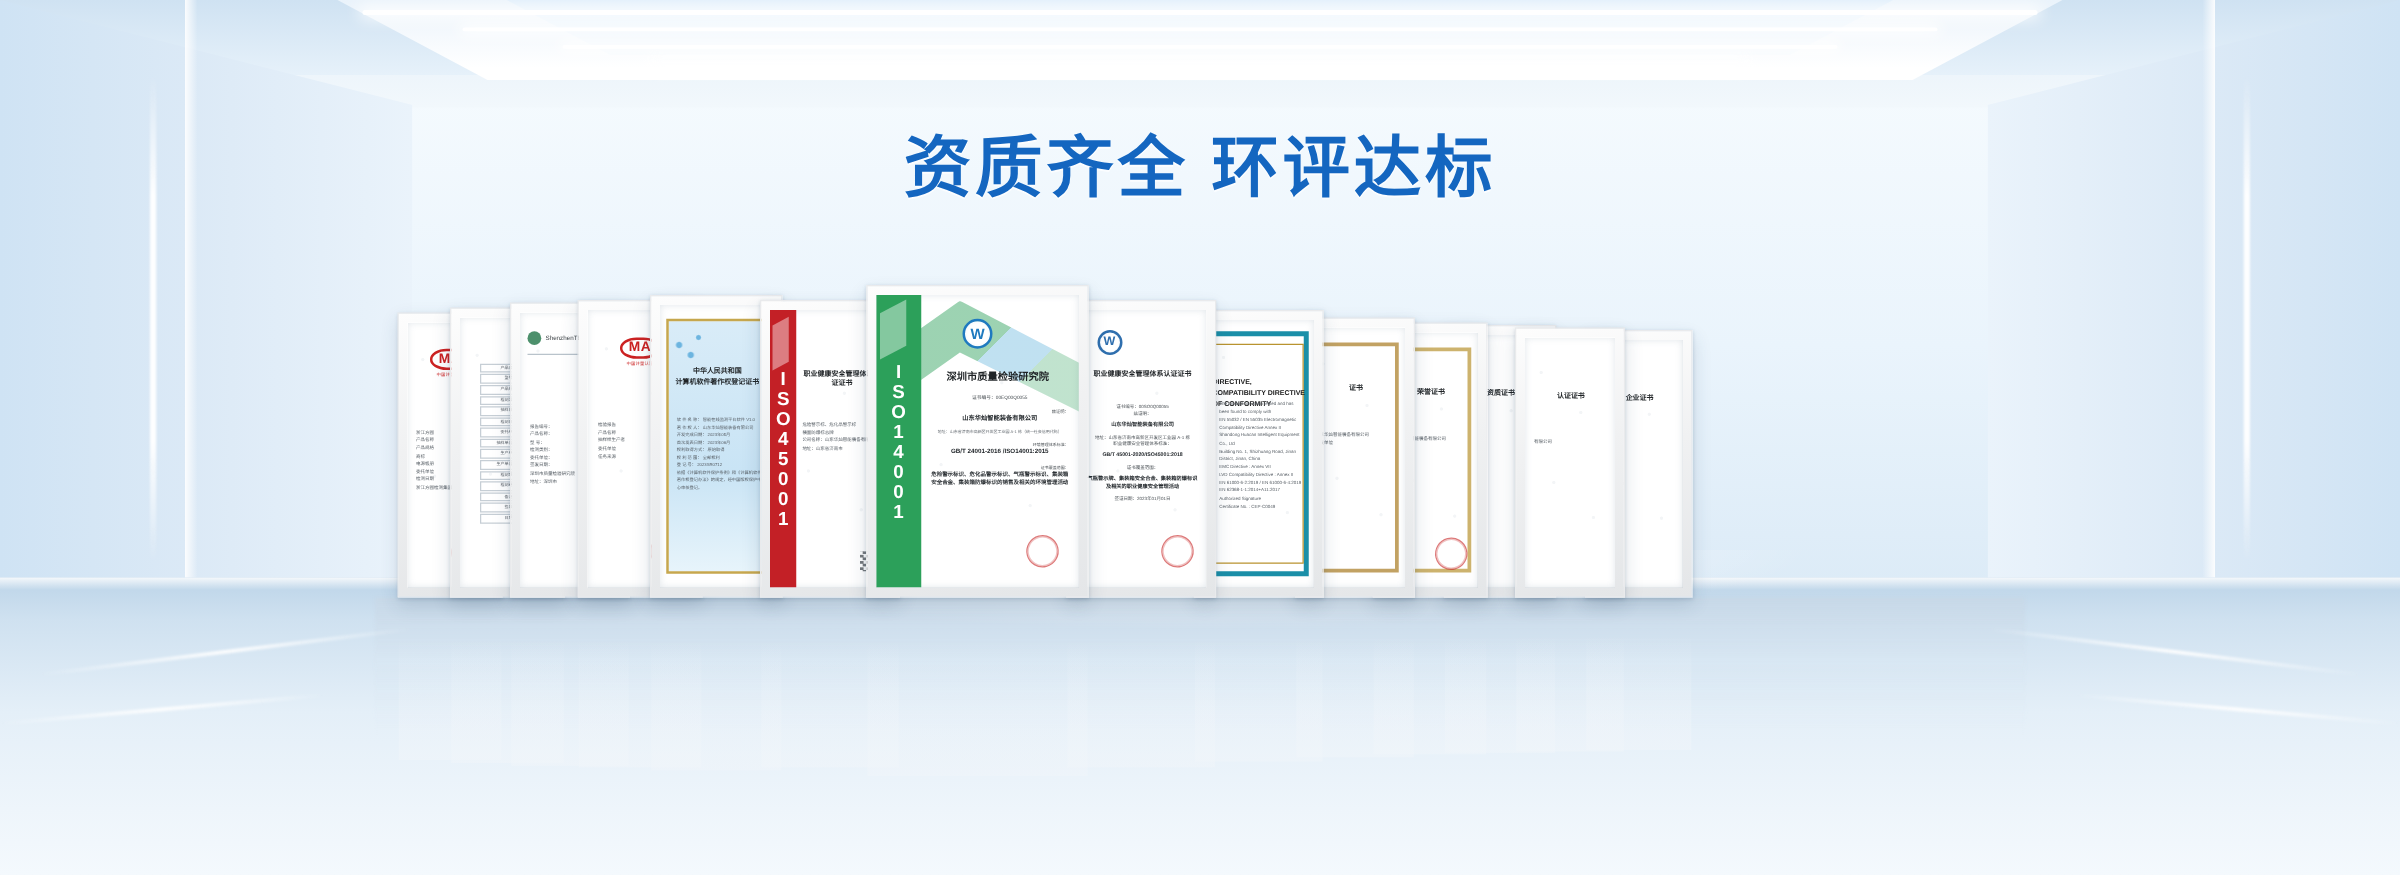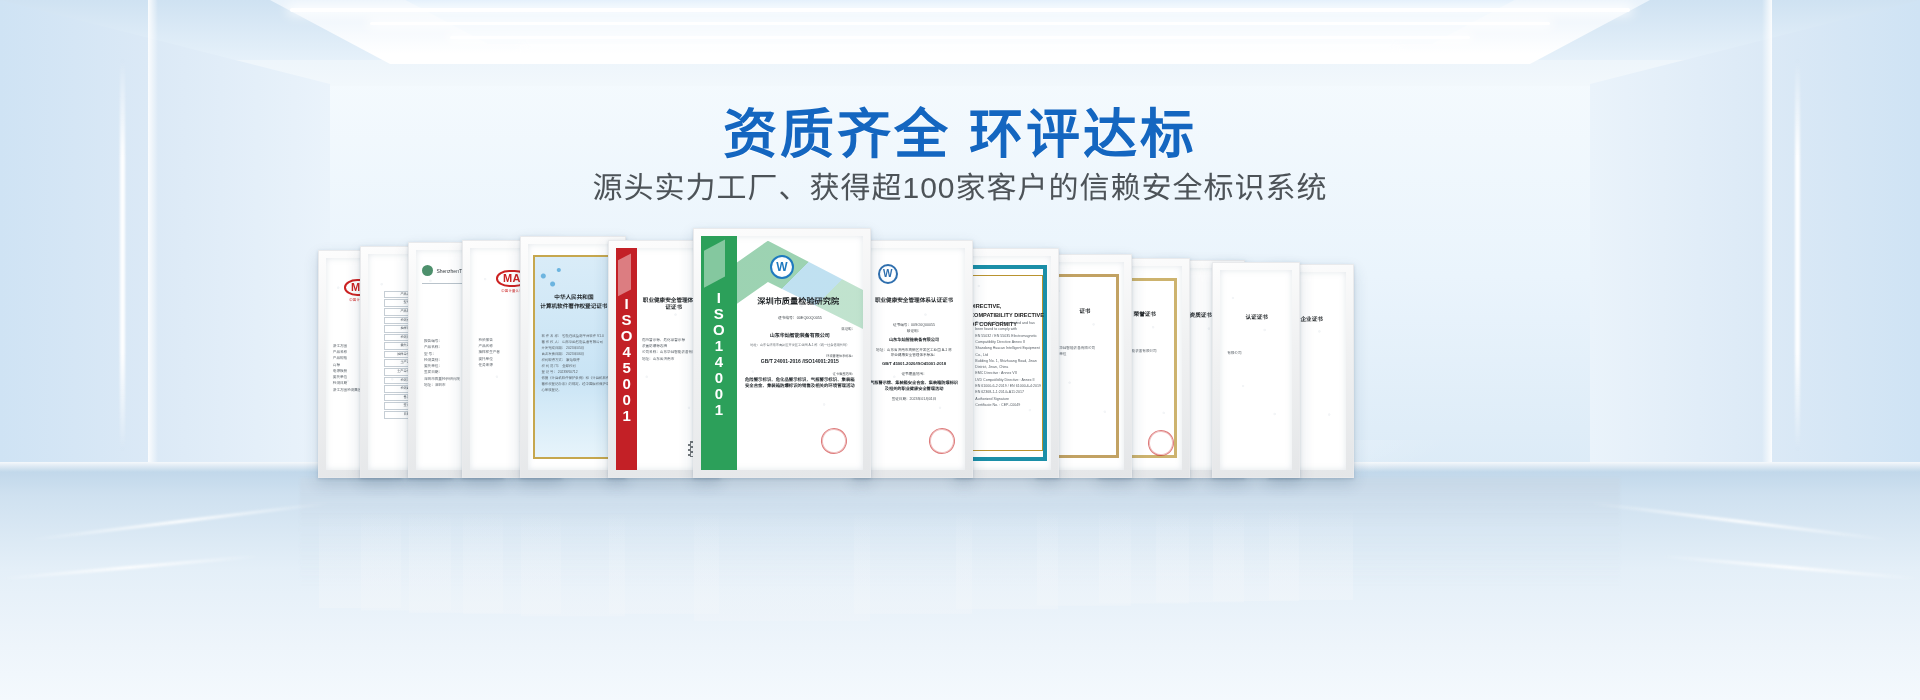--- a/index.html
+++ b/index.html
@@ -229,21 +229,20 @@
   <div class="ceil-line" style="top:50px;width:880px;height:2px;opacity:.75;"></div>
 
   <div class="wall-l"></div>
   <div class="wall-r"></div>
   <div class="wall-edge-l"></div>
   <div class="wall-edge-r"></div>
   <div class="vstrip" style="left:120px;"></div>
   <div class="vstrip" style="right:120px;"></div>
 
   <div class="headline">资质齐全 环评达标</div>
-  <div class="subtitle">源头实力工厂、获得超100家客户的信赖安全标识系统</div>
 
   <div class="cert-row" id="certRow">
       <div class="cert" style="left: 318px; width: 84px; height: 228px; z-index: 1;">
         <div class="cert-inner">
           <div class="wm"></div>
           <div style="position: absolute; left: 50%; top: 9%; transform: translateX(-50%); text-align: center;"><div class="ma-stamp">MA</div><div class="ma-sub">中国计量认证</div></div>
           <div style="position: absolute; left: 8%; right: 6%; top: 22%; text-align: center;"></div>
           <div style="position: absolute; left: 10%; right: 8%; top: 40%; font-size: 3.6px; color: rgb(89, 96, 103); line-height: 1.75;">
             <div>浙江方圆</div>
             <div>产品名称</div>

